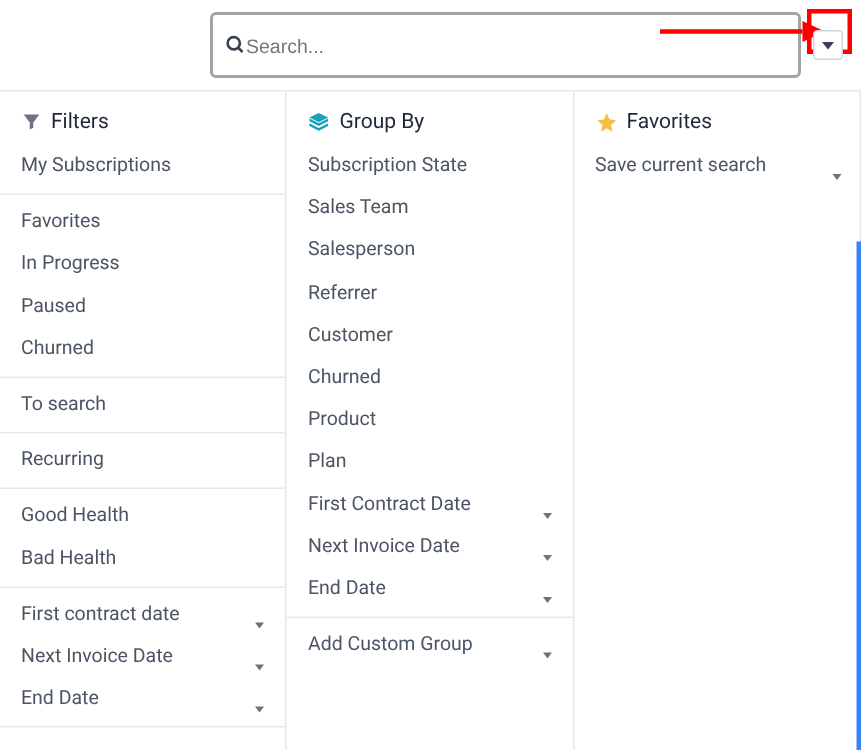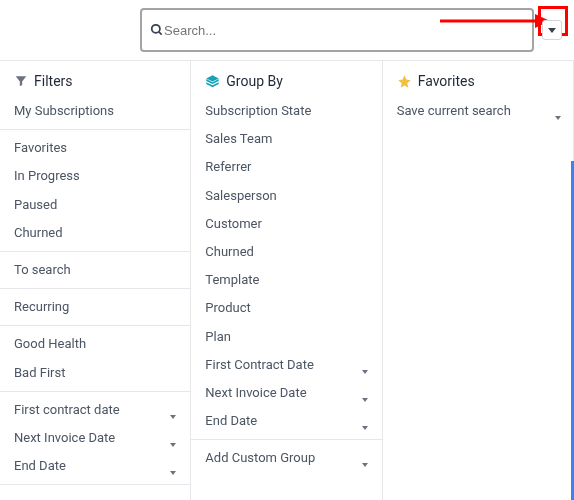--- a/index.html
+++ b/index.html
@@ -178,21 +178,21 @@
       </div>
     <div class="sep"></div>
     <div class="item">
         <span>Recurring</span>
       </div>
     <div class="sep"></div>
     <div class="item">
         <span>Good Health</span>
       </div>
     <div class="item">
-        <span>Bad First</span>
+        <span>Bad Health</span>
       </div>
     <div class="sep"></div>
     <div class="item-dd">
         <span>First contract date</span>
         <span class="caret-down-sm"></span>
       </div>
     <div class="item-dd">
         <span>Next Invoice Date</span>
         <span class="caret-down-sm"></span>
       </div>
@@ -211,33 +211,30 @@
         </svg>
       <span>Group By</span>
     </div>
     <div class="item">
         <span>Subscription State</span>
       </div>
     <div class="item">
         <span>Sales Team</span>
       </div>
     <div class="item">
+        <span>Salesperson</span>
+      </div>
+    <div class="item">
         <span>Referrer</span>
       </div>
     <div class="item">
-        <span>Salesperson</span>
-      </div>
-    <div class="item">
         <span>Customer</span>
       </div>
     <div class="item">
         <span>Churned</span>
-      </div>
-    <div class="item">
-        <span>Template</span>
       </div>
     <div class="item">
         <span>Product</span>
       </div>
     <div class="item">
         <span>Plan</span>
       </div>
     <div class="item-dd">
         <span>First Contract Date</span>
         <span class="caret-down-sm"></span>

